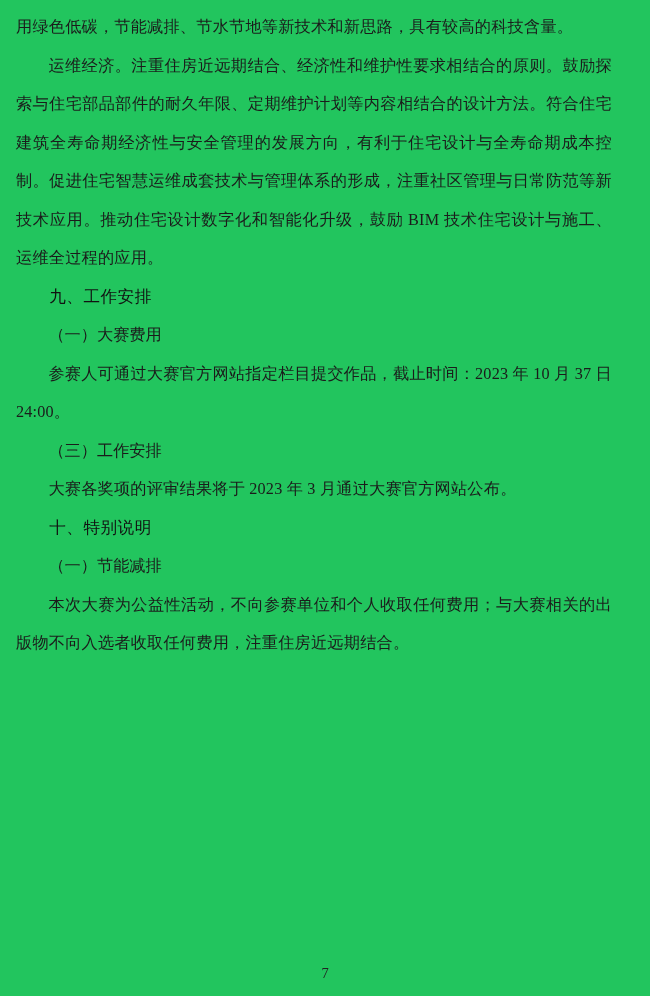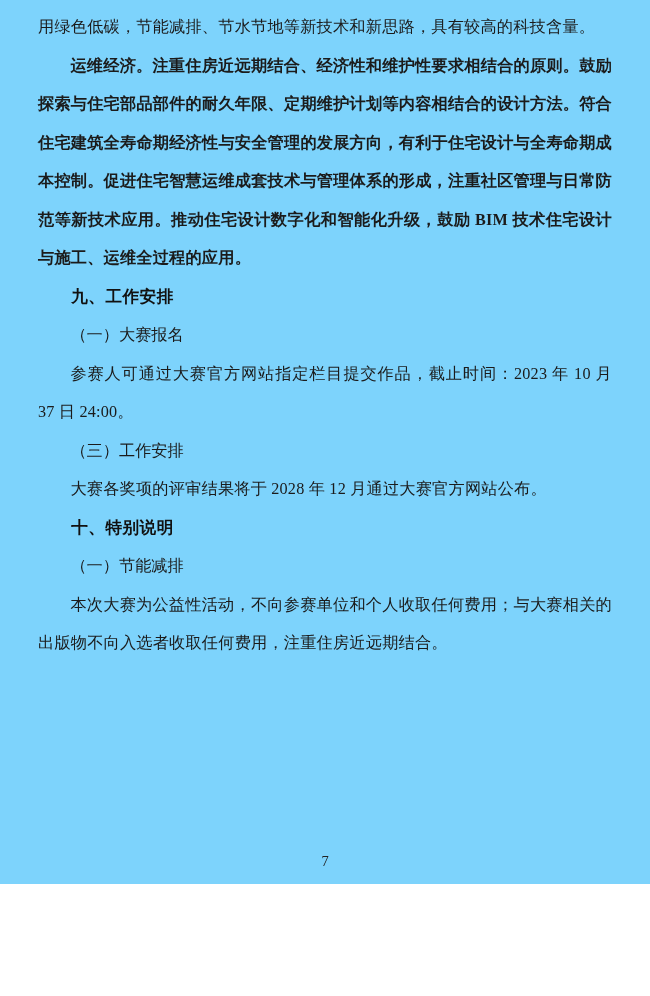--- a/index.html
+++ b/index.html
@@ -10,40 +10,40 @@
   body {
     width: 650px;
     height: 996px;
     font-family: "Liberation Serif", "DejaVu Serif", serif;
     color: #1a1a1a;
     overflow: hidden;
   }
   .page {
     position: relative;
     width: 650px;
-    height: 884px;
+    height: 996px;
     box-sizing: border-box;
-    padding: 8px 38px 0 38px;
-    background: #7dd3fc;
+    padding: 8px 38px 0 16px;
+    background: #22c55e;
   }
   .body-text {
     font-size: 16.2px;
     line-height: 38.5px;
     text-align: justify;
     text-justify: inter-ideograph;
     letter-spacing: 0.2px;
     color: #1b1b1b;
     margin: 0;
   }
   .indent {
     text-indent: 2em;
   }
   .heading {
     font-size: 16.6px;
-    font-weight: bold;
+    font-weight: normal;
     line-height: 38.5px;
     margin: 0;
     text-indent: 2em;
     letter-spacing: 0.5px;
     color: #111111;
   }
   .subheading {
     font-size: 16.2px;
     line-height: 38.5px;
     margin: 0;
@@ -55,43 +55,42 @@
     bottom: 14px;
     left: 0;
     width: 650px;
     text-align: center;
     font-size: 14.5px;
     color: #222222;
     font-family: "Liberation Serif", "DejaVu Serif", serif;
   }
   .para-block + .para-block {
     margin-top: 0;
-    font-weight: bold;
   }
 </style>
 </head>
 <body>
 
 <div class="page">
 
   <p class="body-text para-block">用绿色低碳，节能减排、节水节地等新技术和新思路，具有较高的科技含量。</p>
 
   <p class="body-text indent para-block">运维经济。注重住房近远期结合、经济性和维护性要求相结合的原则。鼓励探索与住宅部品部件的耐久年限、定期维护计划等内容相结合的设计方法。符合住宅建筑全寿命期经济性与安全管理的发展方向，有利于住宅设计与全寿命期成本控制。促进住宅智慧运维成套技术与管理体系的形成，注重社区管理与日常防范等新技术应用。推动住宅设计数字化和智能化升级，鼓励 BIM 技术住宅设计与施工、运维全过程的应用。</p>
 
   <p class="heading">九、工作安排</p>
 
-  <p class="subheading">（一）大赛报名</p>
+  <p class="subheading">（一）大赛费用</p>
 
 
 
   <p class="body-text indent para-block">参赛人可通过大赛官方网站指定栏目提交作品，截止时间：2023 年 10 月 37 日 24:00。</p>
 
   <p class="subheading">（三）工作安排</p>
 
-  <p class="body-text indent para-block">大赛各奖项的评审结果将于 2028 年 12 月通过大赛官方网站公布。</p>
+  <p class="body-text indent para-block">大赛各奖项的评审结果将于 2023 年 3 月通过大赛官方网站公布。</p>
 
   <p class="heading">十、特别说明</p>
 
   <p class="subheading">（一）节能减排</p>
 
   <p class="body-text indent para-block">本次大赛为公益性活动，不向参赛单位和个人收取任何费用；与大赛相关的出版物不向入选者收取任何费用，注重住房近远期结合。</p>
 
   <div class="page-number">7</div>
 
 </div>

